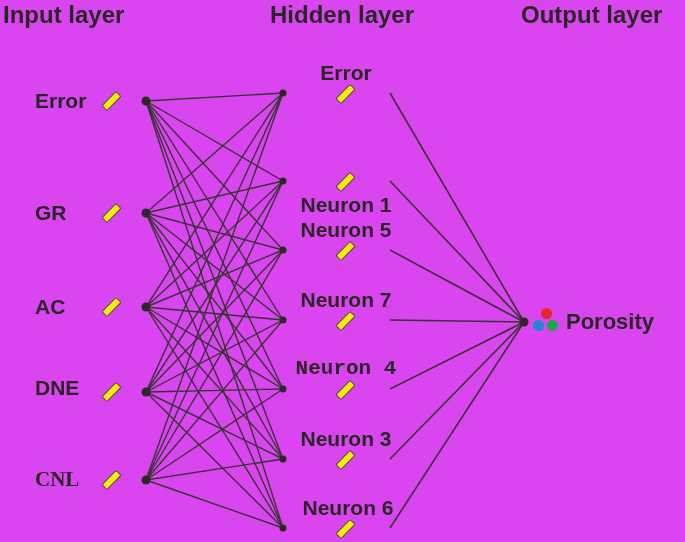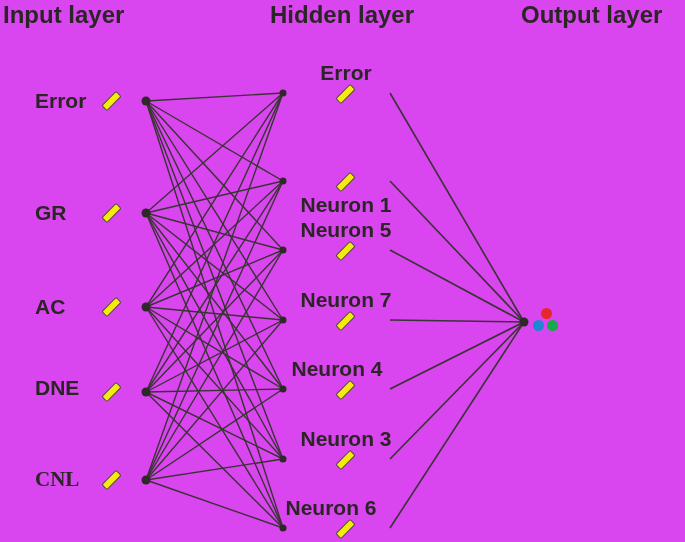--- a/index.html
+++ b/index.html
@@ -137,24 +137,25 @@
       <span class="node-label" style="left: 35px; top: 468px; font-family: Liberation Serif, serif;">CNL</span>
       <span class="pencil" style="left: 100.5px; top: 476px; background: rgb(245, 234, 15); border: 1.5px solid rgb(74, 68, 67);"></span>
       <span class="hidden-label" style="left: 261px; top: 62px;">Error</span>
       <span class="pencil" style="left: 334.5px; top: 90px; background: rgb(245, 234, 15); border: 1.5px solid rgb(74, 68, 67);"></span>
       <span class="hidden-label" style="left: 261px; top: 150px; margin-top: 44px;">Neuron 1</span>
       <span class="pencil" style="left: 334.5px; top: 178px; background: rgb(245, 234, 15); border: 1.5px solid rgb(74, 68, 67);"></span>
       <span class="hidden-label" style="left: 261px; top: 219px;">Neuron 5</span>
       <span class="pencil" style="left: 334.5px; top: 247px; background: rgb(245, 234, 15); border: 1.5px solid rgb(74, 68, 67);"></span>
       <span class="hidden-label" style="left: 261px; top: 289px;">Neuron 7</span>
       <span class="pencil" style="left: 334.5px; top: 317px; background: rgb(245, 234, 15); border: 1.5px solid rgb(74, 68, 67);"></span>
-      <span class="hidden-label" style="left: 252px; top: 358px;">Neuron 4</span>
+      <span class="hidden-label" style="left: 261px; top: 358px; font-family: Liberation Mono, monospace;">Neuron 4</span>
       <span class="pencil" style="left: 334.5px; top: 386px; background: rgb(245, 234, 15); border: 1.5px solid rgb(74, 68, 67);"></span>
       <span class="hidden-label" style="left: 261px; top: 428px;">Neuron 3</span>
       <span class="pencil" style="left: 334.5px; top: 456px; background: rgb(245, 234, 15); border: 1.5px solid rgb(74, 68, 67);"></span>
-      <span class="hidden-label" style="left: 246px; top: 497px;">Neuron 6</span>
+      <span class="hidden-label" style="left: 263px; top: 497px;">Neuron 6</span>
       <span class="pencil" style="left: 334.5px; top: 525px; background: rgb(245, 234, 15); border: 1.5px solid rgb(74, 68, 67);"></span>
     </div>
 
   <span class="rgbdot" id="rgb-top" style="left: 541px; top: 308px; background: rgb(232, 39, 44);"></span>
   <span class="rgbdot" id="rgb-left" style="left: 533px; top: 320px; background: rgb(31, 134, 210);"></span>
   <span class="rgbdot" id="rgb-right" style="left: 547px; top: 320px; background: rgb(23, 168, 75);"></span>
+  <span class="out-label" style="left:566px;top:310px;">Porosity</span>
 </div>
 
 </body></html>

